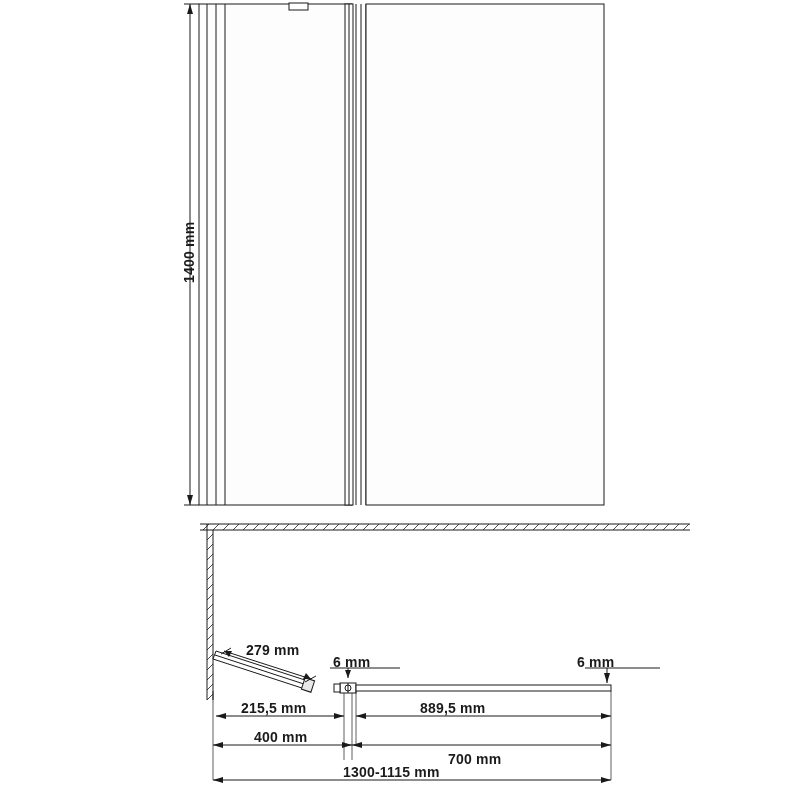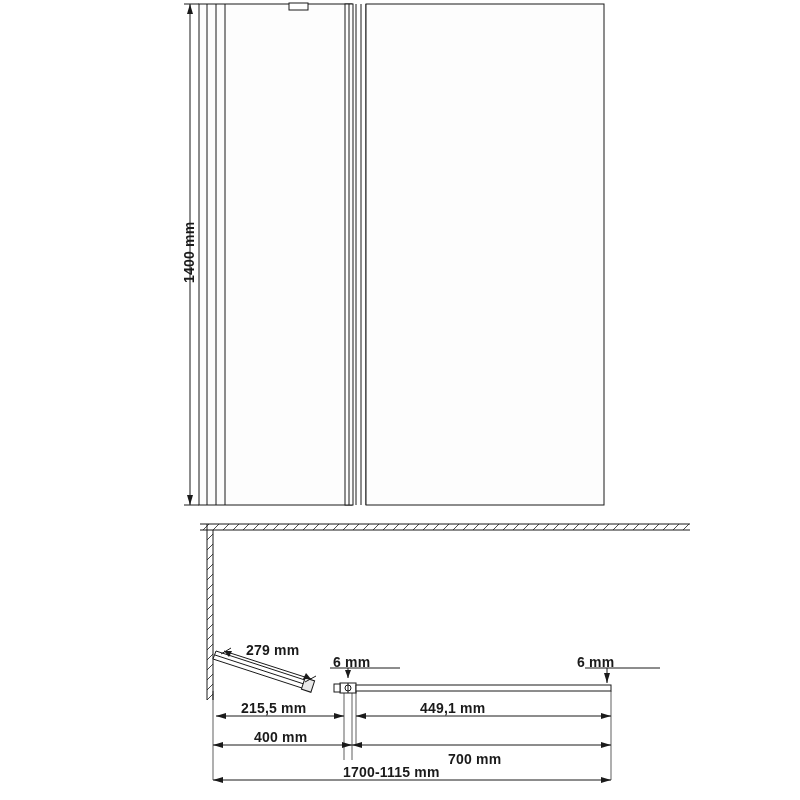--- a/index.html
+++ b/index.html
@@ -236,21 +236,21 @@
   <div class="dim-label vertical" style="left:181px; top:283px;">1400 mm</div>
 
   <div class="dim-label" style="left:246px; top:642px;">279 mm</div>
 
   <div class="dim-label" style="left:333px; top:654px;">6 mm</div>
 
   <div class="dim-label" style="left:577px; top:654px;">6 mm</div>
 
   <div class="dim-label" style="left:241px; top:700px;">215,5 mm</div>
 
-  <div class="dim-label" style="left:420px; top:700px;">449,1 mm</div>
+  <div class="dim-label" style="left:420px; top:700px;">889,5 mm</div>
 
   <div class="dim-label" style="left:254px; top:729px;text-align:right;">400 mm</div>
 
   <div class="dim-label" style="left:448px; top:751px;">700 mm</div>
 
-  <div class="dim-label" style="left:343px; top:764px;">1700-1115 mm</div>
+  <div class="dim-label" style="left:343px; top:764px;">1300-1115 mm</div>
 
 </div>
 
 </body></html>

